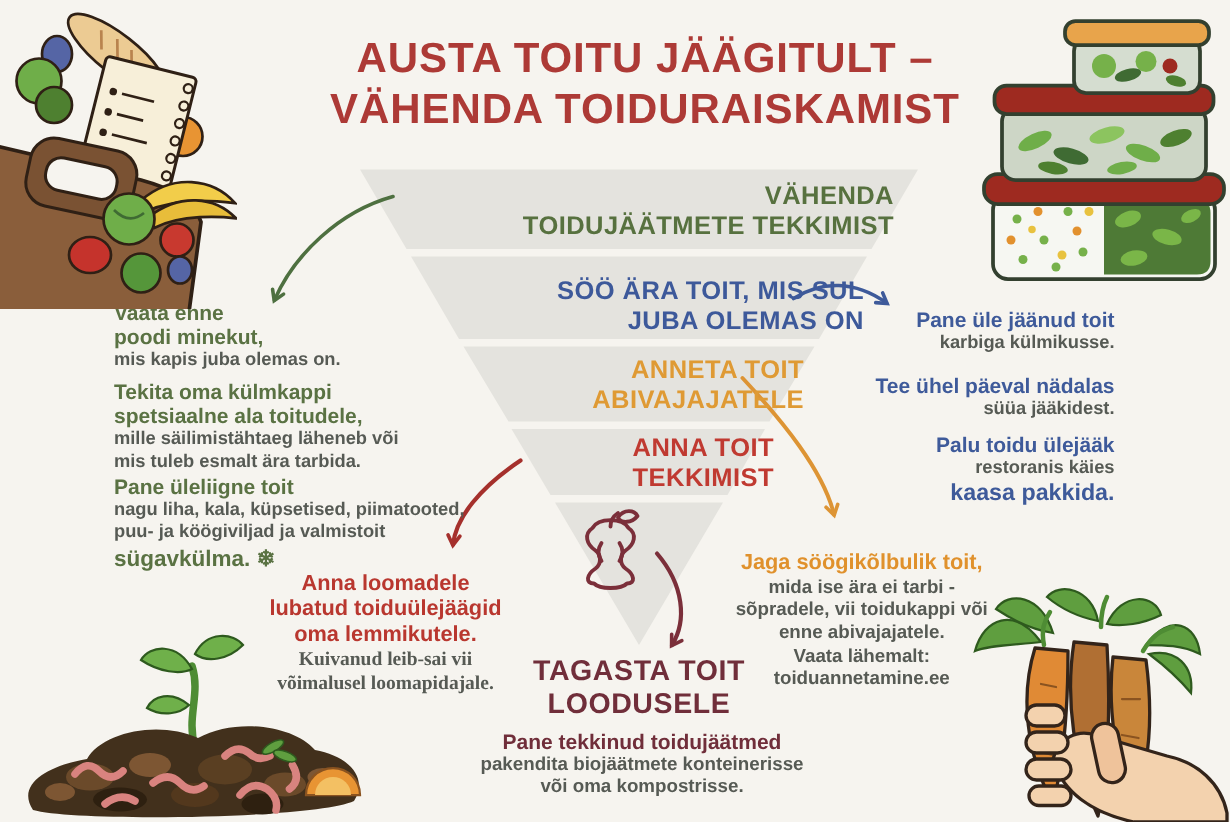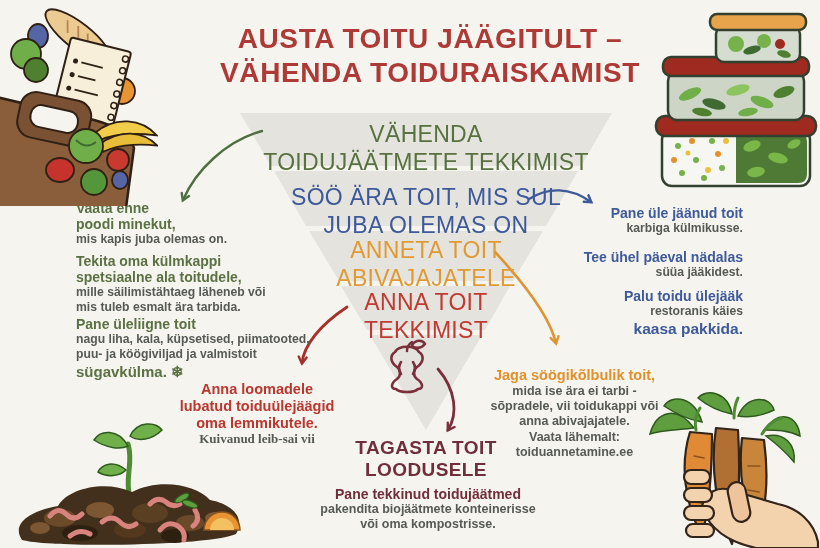--- a/index.html
+++ b/index.html
@@ -5,21 +5,21 @@
   html,body{margin:0;padding:0;}
   .canvas{
     position:relative;width:820px;height:548px;background:#f6f4ef;overflow:hidden;
     font-family:"Liberation Sans",sans-serif;
   }
   .abs{position:absolute;}
   .title{
     position:absolute;left:40px;top:22px;width:780px;text-align:center;
     color:#ad3a36;font-weight:bold;font-size:28px;line-height:1.2;letter-spacing:.6px;
   }
-  .band-label{position:absolute;text-align:center;font-weight:normal;font-size:23px;line-height:1.2;letter-spacing:.3px;}
+  .band-label{position:absolute;text-align:right;font-weight:bold;font-size:17px;line-height:1.2;letter-spacing:.3px;}
   .b1{left:256px;top:121px;width:340px;color:#57713f;}
   .b2{left:276px;top:184px;width:300px;color:#3d599a;}
   .b3{left:316px;top:237px;width:220px;color:#df9a34;}
   .b4{left:336px;top:289px;width:180px;color:#c03a31;}
   .nature-head{position:absolute;left:316px;top:437px;width:220px;text-align:center;
     color:#702e3a;font-weight:bold;font-size:19px;line-height:1.15;letter-spacing:.4px;}
   .tipblock{position:absolute;}
   .tip-head{font-weight:bold;font-size:14px;line-height:1.16;}
   .tip-body{font-weight:bold;font-size:12.2px;line-height:1.18;color:#565a54;}
   .green-h{color:#5a7243;}
@@ -145,27 +145,28 @@
     <div class="tip-head blue-h">Palu toidu ülejääk</div>
     <div class="tip-body">restoranis käies</div>
     <div class="tip-tail-blue">kaasa pakkida.</div>
   </div>
 
   <div class="tipblock animals">
     <div class="tip-head">Anna loomadele</div>
     <div class="tip-head">lubatud toiduülejäägid</div>
     <div class="tip-head">oma lemmikutele.</div>
     <div class="tip-body">Kuivanud leib-sai vii</div>
+    <div class="tip-body">võimalusel loomapidajale.</div>
   </div>
 
   <div class="tipblock share">
     <div class="tip-head">Jaga söögikõlbulik toit,</div>
     <div class="tip-body">mida ise ära ei tarbi -</div>
     <div class="tip-body">sõpradele, vii toidukappi või</div>
-    <div class="tip-body">anna abivajajatele.</div>
+    <div class="tip-body">enne abivajajatele.</div>
     <div class="tip-body">Vaata lähemalt:</div>
     <div class="tip-body">toiduannetamine.ee</div>
   </div>
 
   <div class="tipblock nature-body">
     <div class="tip-head">Pane tekkinud toidujäätmed</div>
     <div class="tip-body">pakendita biojäätmete konteinerisse</div>
     <div class="tip-body">või oma kompostrisse.</div>
   </div>
 

